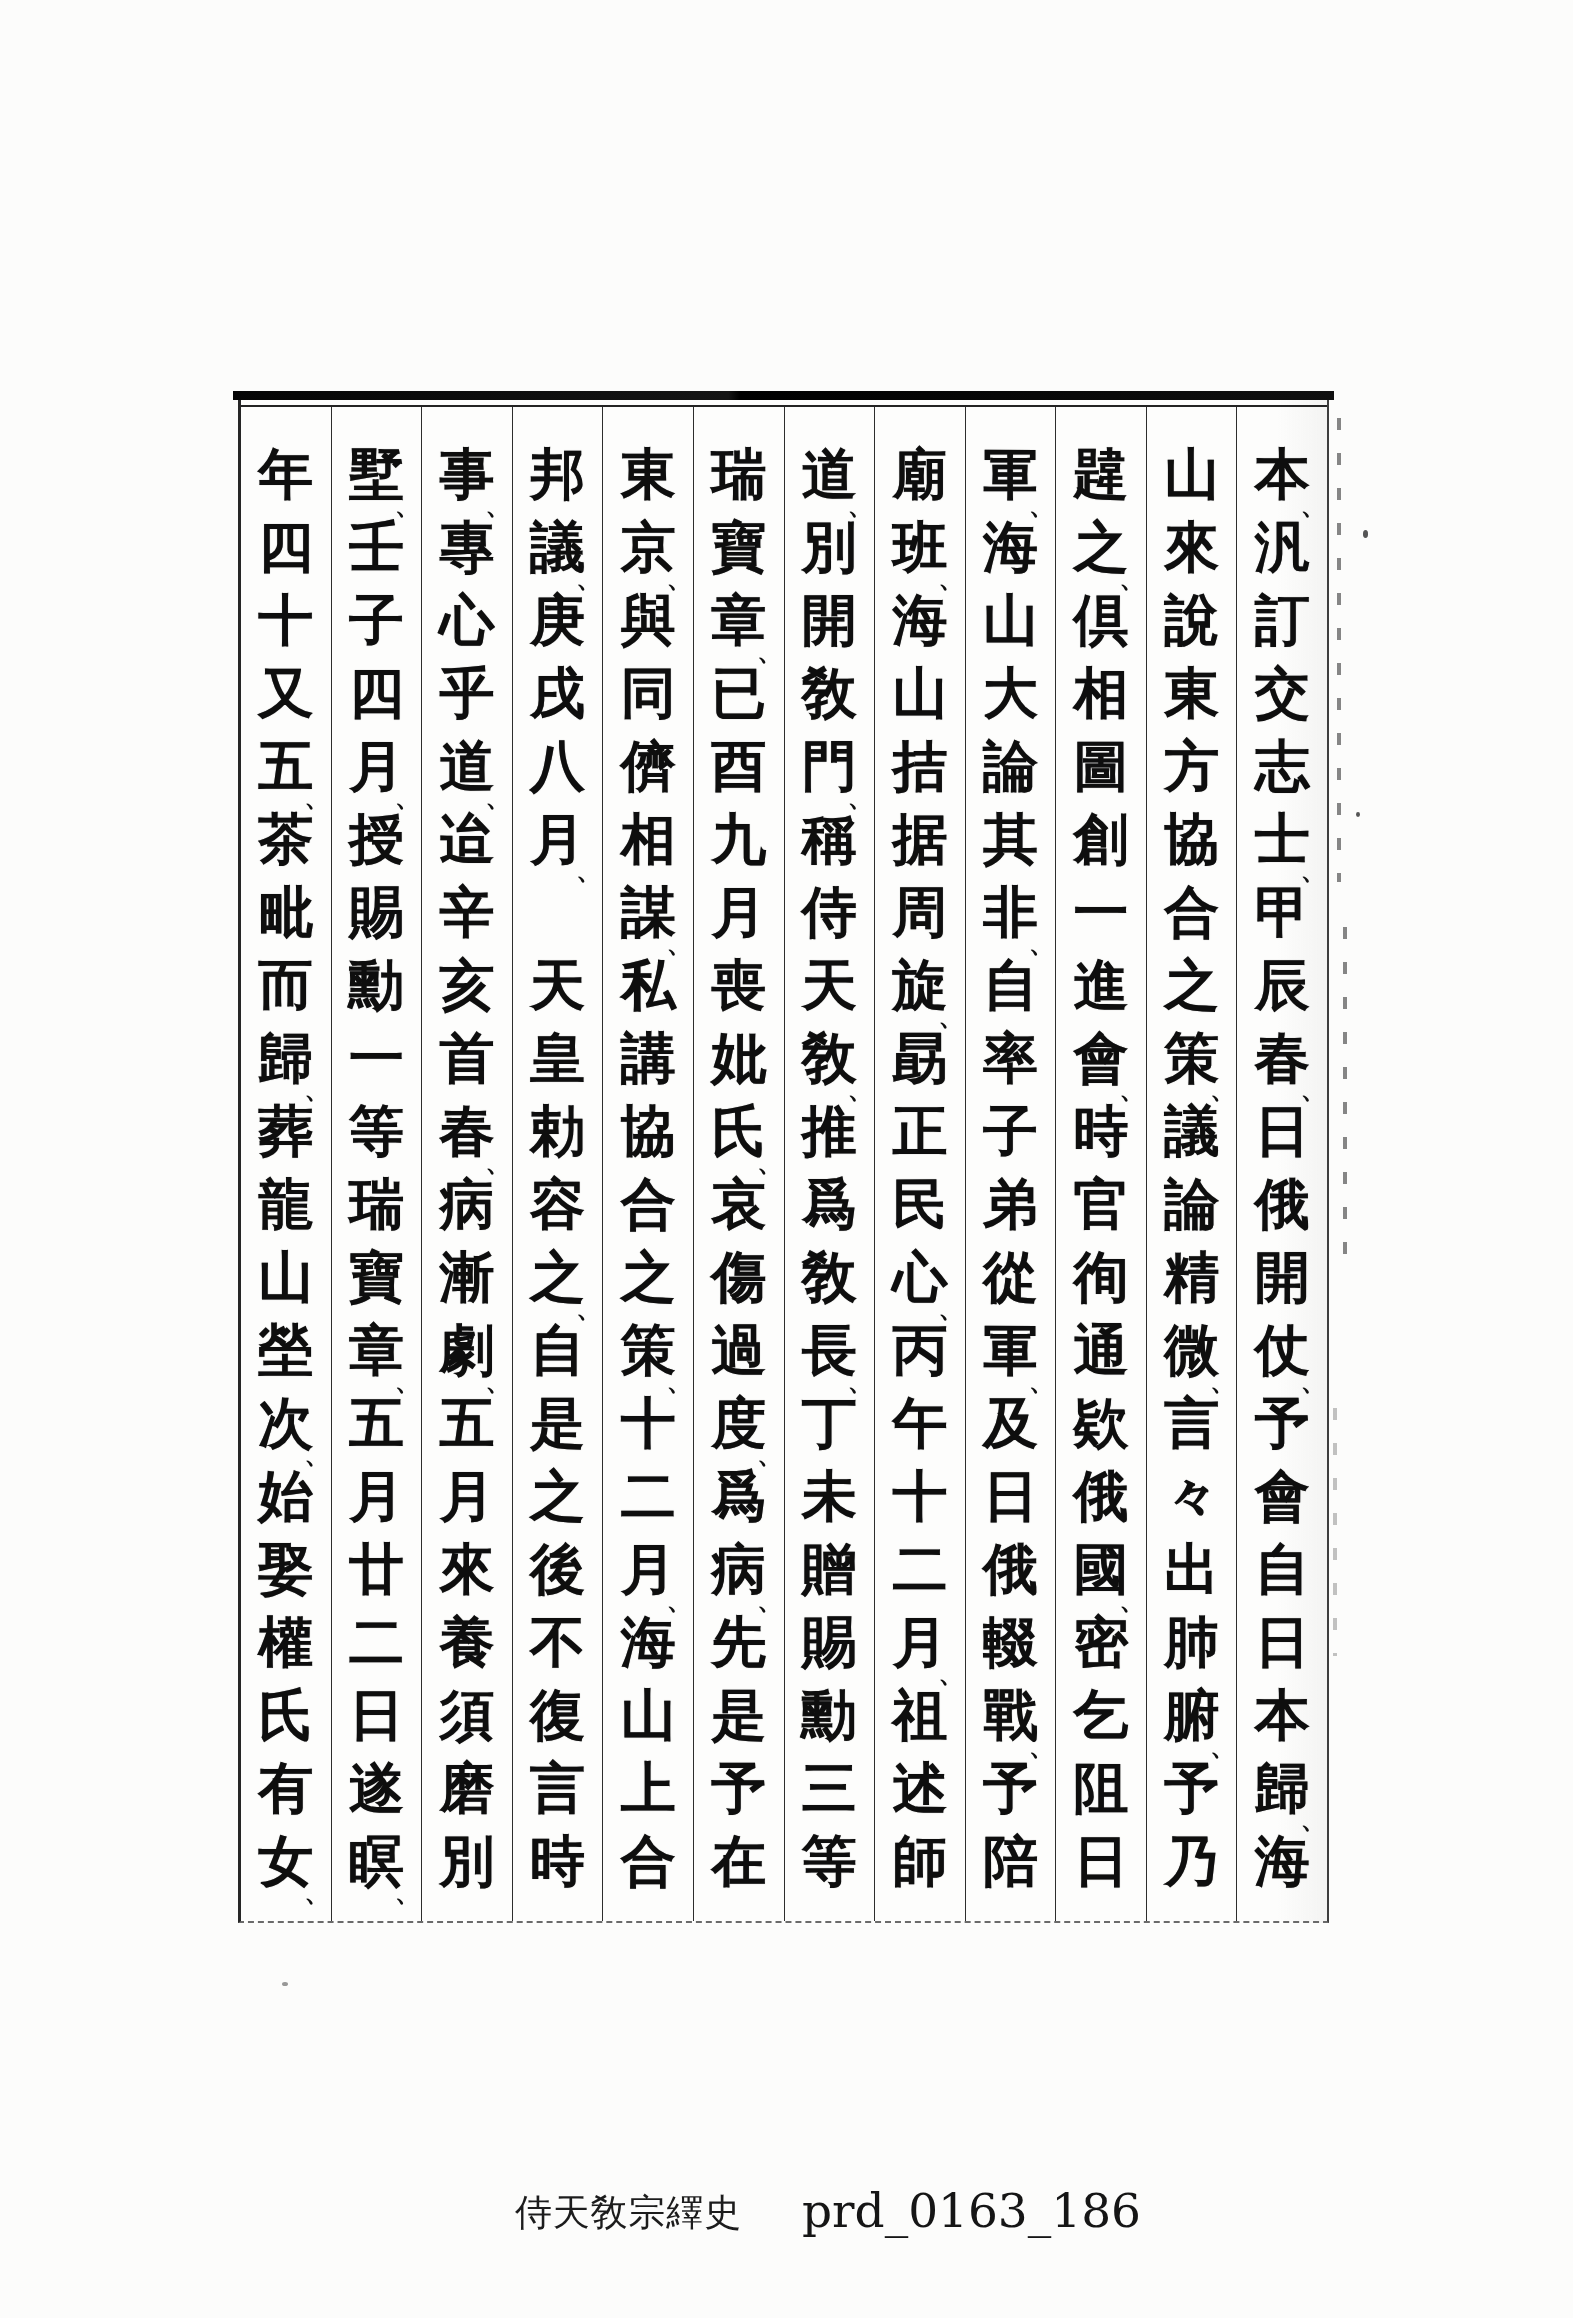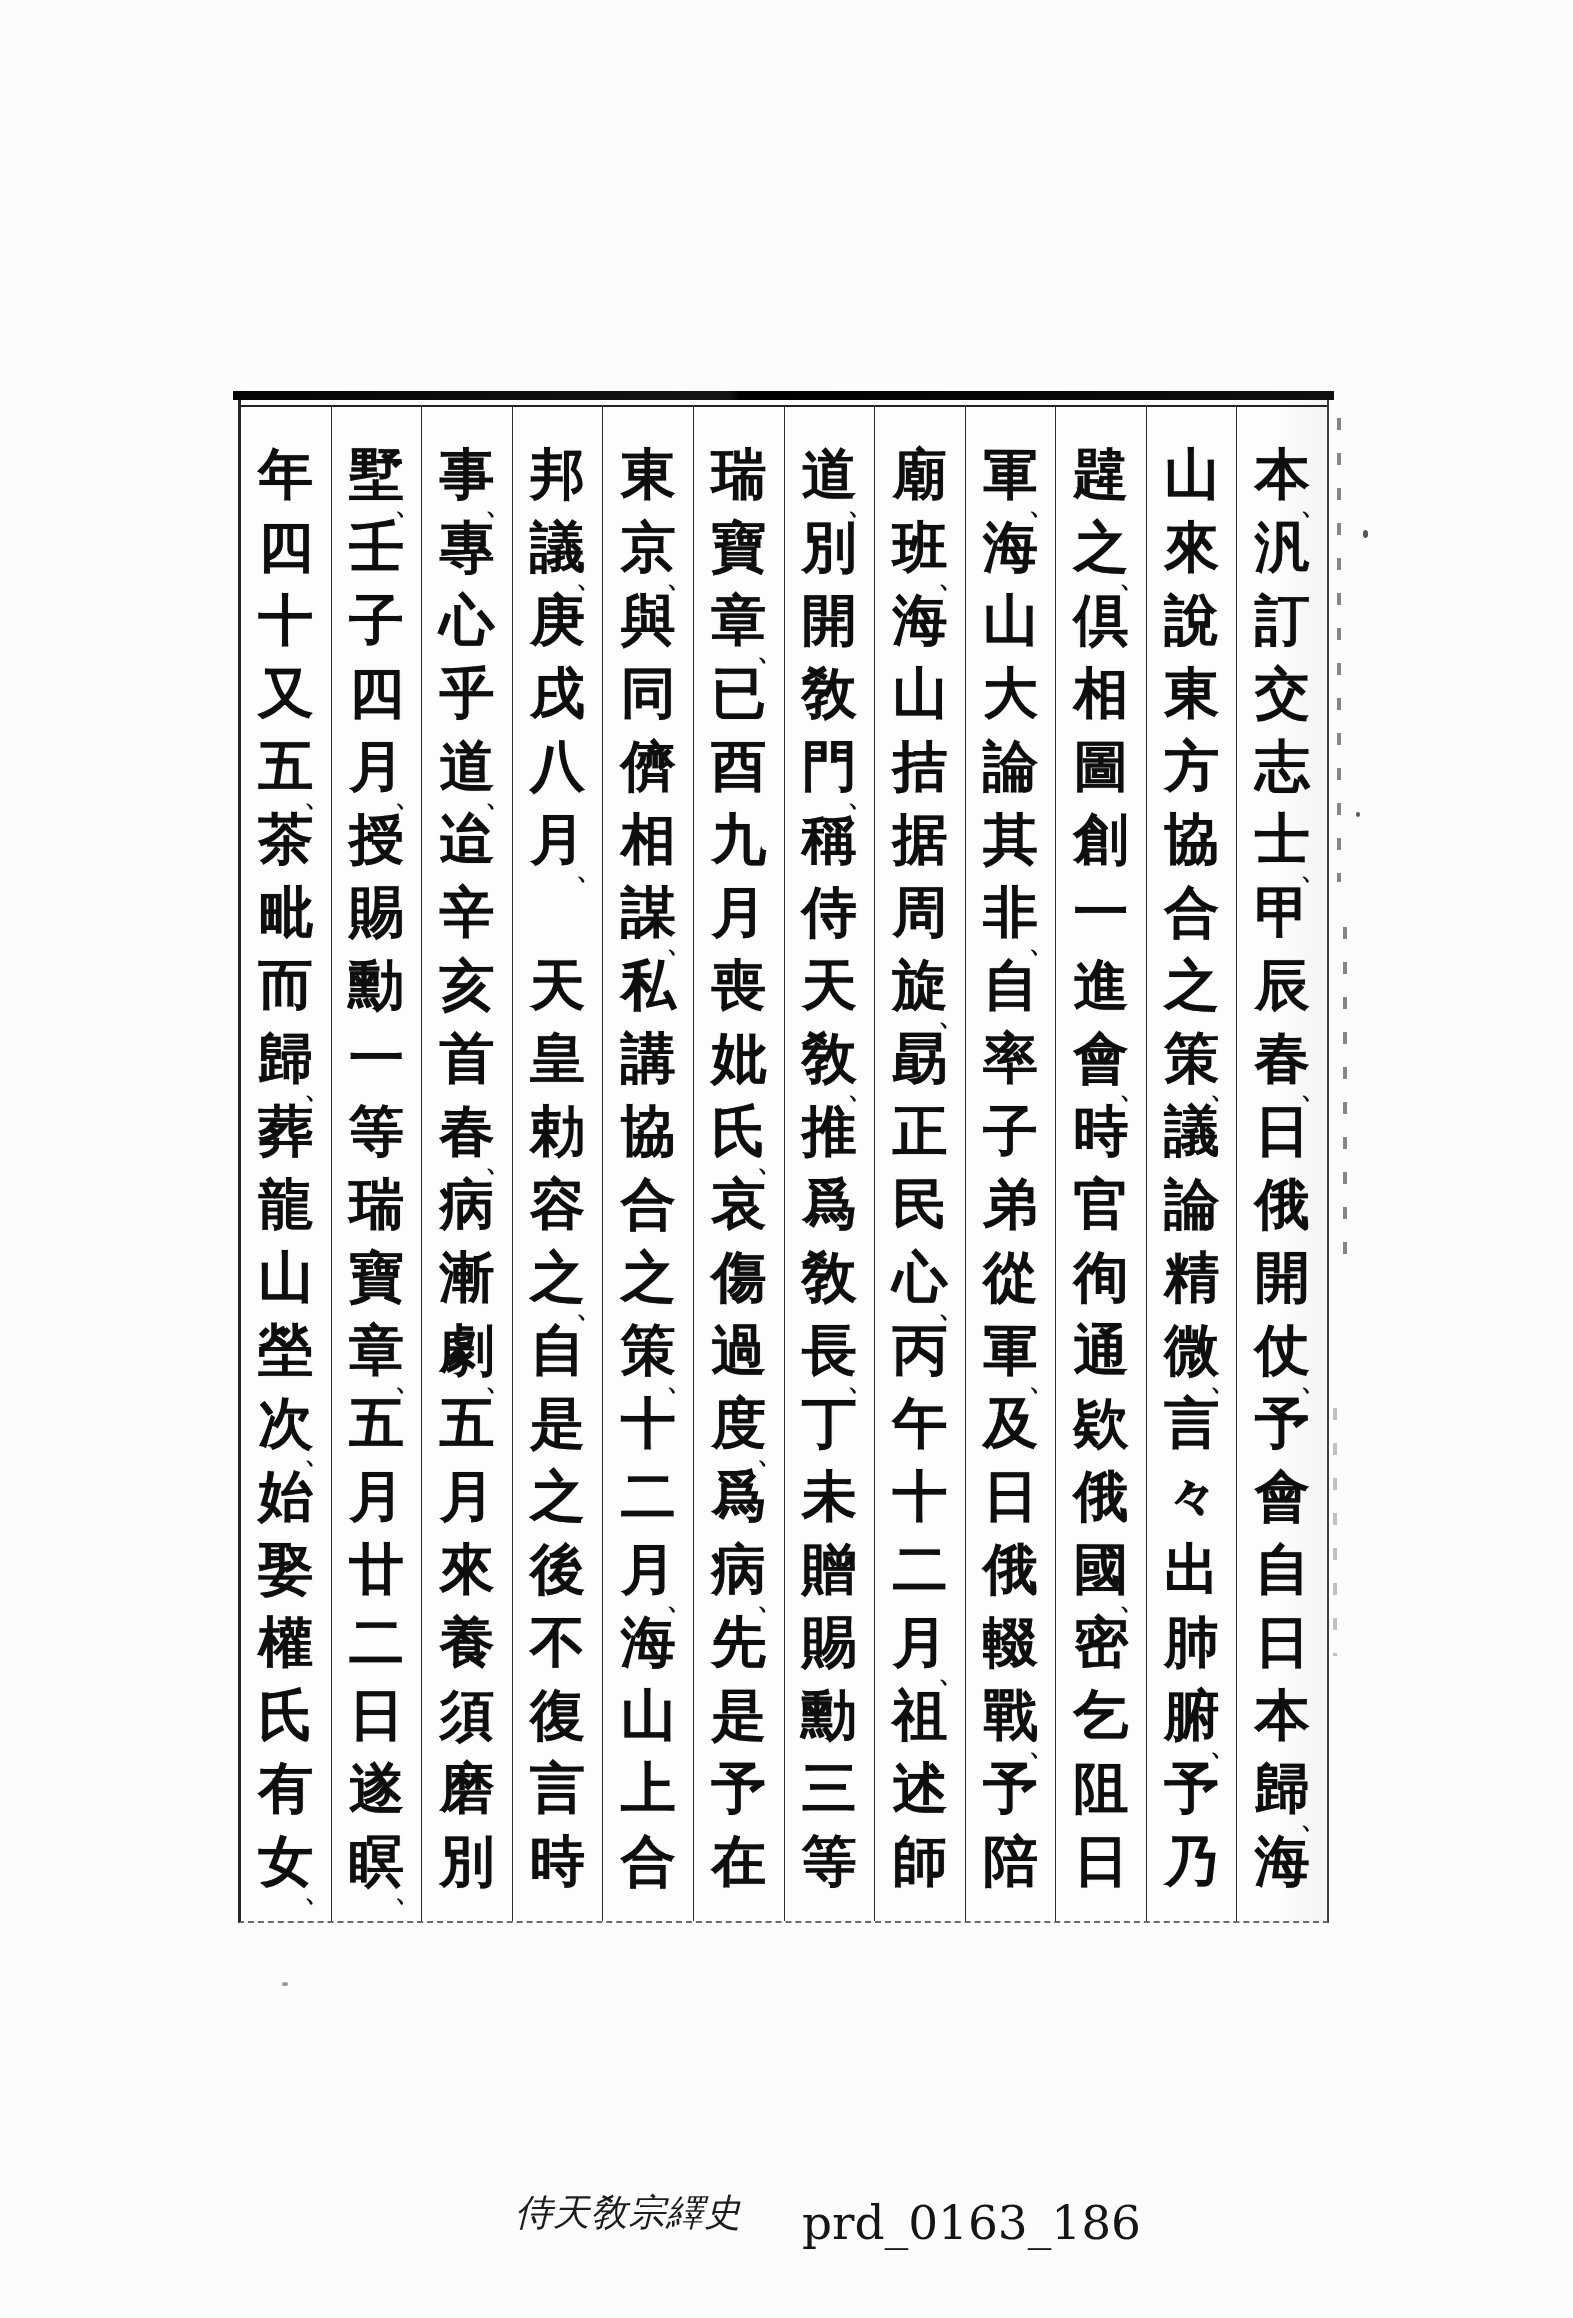--- a/index.html
+++ b/index.html
@@ -83,29 +83,27 @@
     left:0;top:2183px;
     width:100%;
     height:58px;
   }
   #caption-title{
     position:absolute;
     left:515px;top:5px;
     font-size:37px;
     letter-spacing:0.8px;
     color:#1c1c1c;
-    font-style:italic;
   }
   #caption-code{
     position:absolute;
     left:802px;top:0px;
     font-size:47px;
     color:#151515;
     font-family:"DejaVu Serif","Liberation Serif",serif;
-    margin-top:12px;
   }
   
   .bleed{
     position:absolute;
     width:4.1px;
     background:repeating-linear-gradient(
       to bottom,
       rgba(70,70,70,0.65) 0 11.6px,
       rgba(0,0,0,0) 11.6px 35px);
   }

